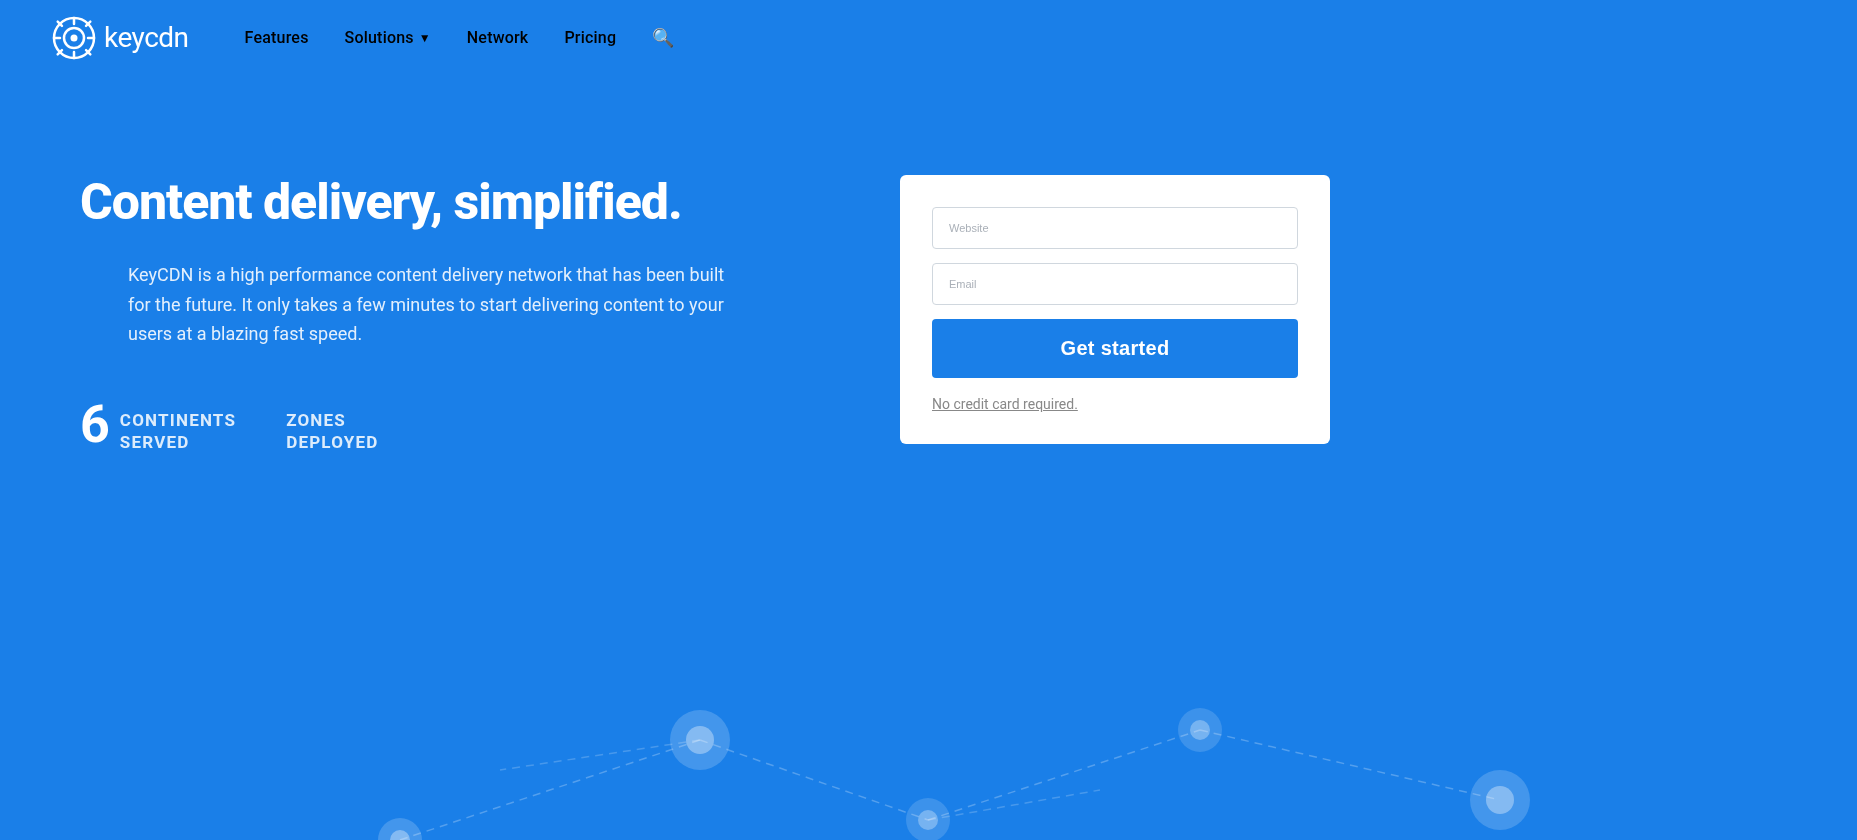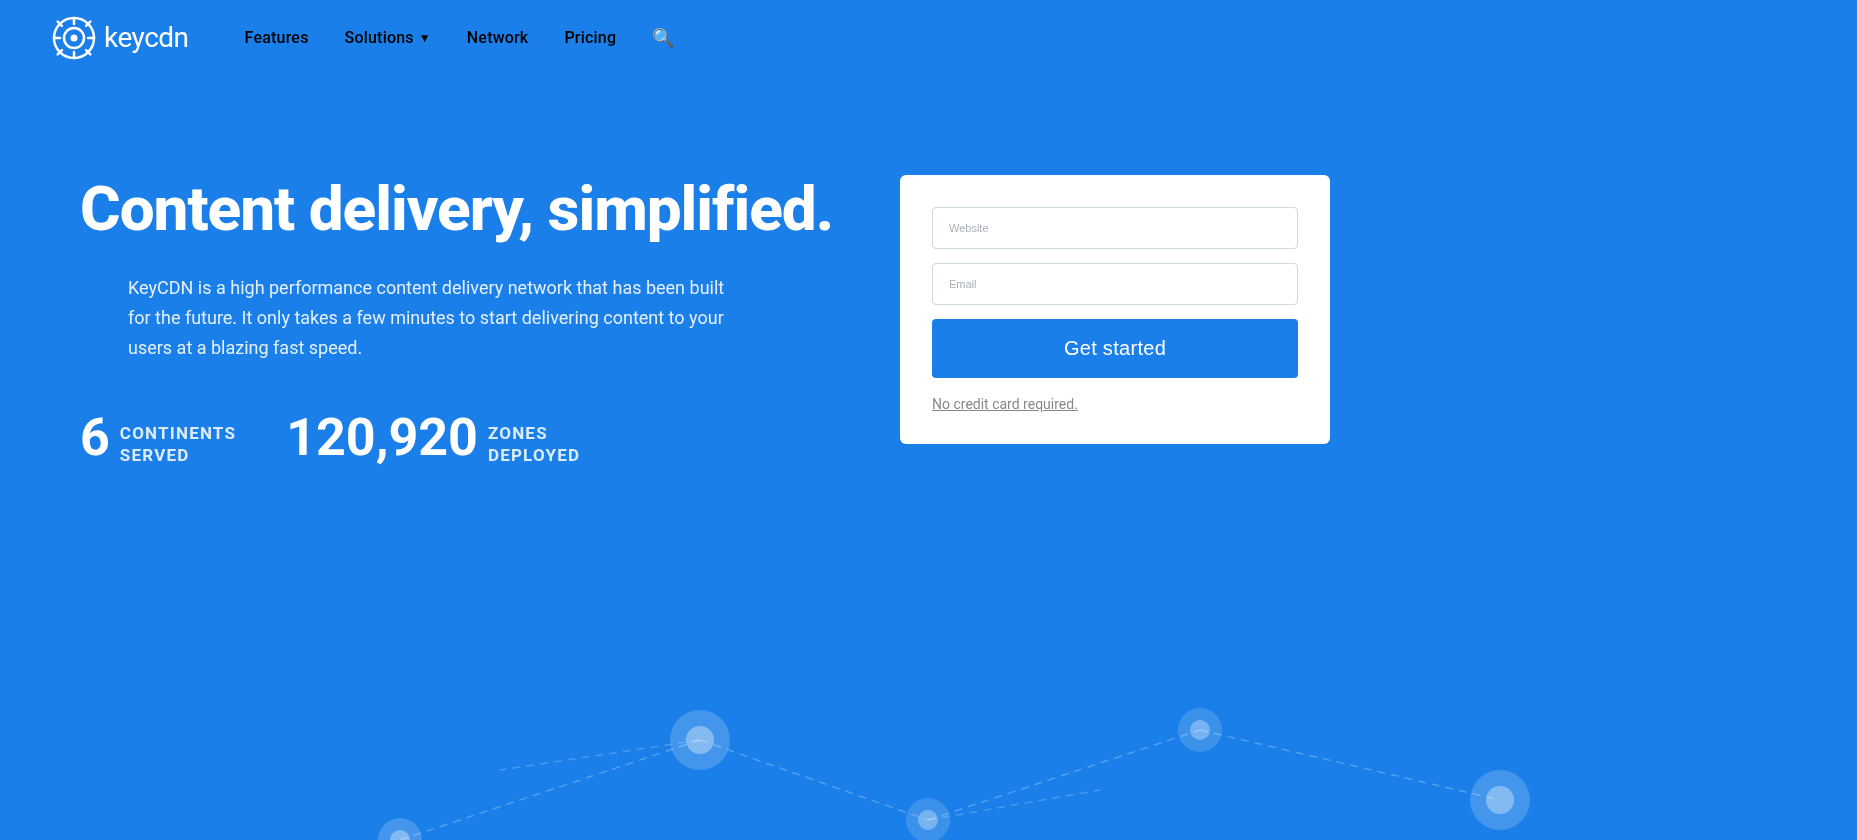--- a/index.html
+++ b/index.html
@@ -109,21 +109,21 @@
     }
 
     .hero-left {
       flex: 1;
       padding-top: 20px;
       max-width: 760px;
     }
 
     .hero-title {
       color: #ffffff;
-      font-size: 62px;
+      font-size: 50px;
       font-weight: 800;
       line-height: 1.1;
       margin-bottom: 30px;
       letter-spacing: -1px;
     }
 
     .hero-desc {
       color: rgba(255,255,255,0.88);
       font-size: 18px;
       line-height: 1.65;
@@ -192,21 +192,21 @@
     }
 
     .get-started-btn {
       width: 100%;
       background: #1a7fe8;
       color: #ffffff;
       border: none;
       border-radius: 4px;
       padding: 18px;
       font-size: 20px;
-      font-weight: 400;
+      font-weight: 700;
       cursor: pointer;
       margin-bottom: 18px;
       letter-spacing: 0.3px;
     }
 
     .no-credit {
       color: #888;
       font-size: 14px;
       text-decoration: underline;
     }
@@ -277,21 +277,20 @@
 
       <div class="stat-item">
         <span class="stat-number">6</span>
         <span class="stat-label">
           <span>CONTINENTS</span>
           <span>SERVED</span>
         </span>
       </div>
 
       <div class="stat-item">
-        <span class="stat-number">120,920</span>
         <span class="stat-label">
           <span>ZONES</span>
           <span>DEPLOYED</span>
         </span>
       </div>
 
     </div>
   </div>
 
   <div class="signup-card">

